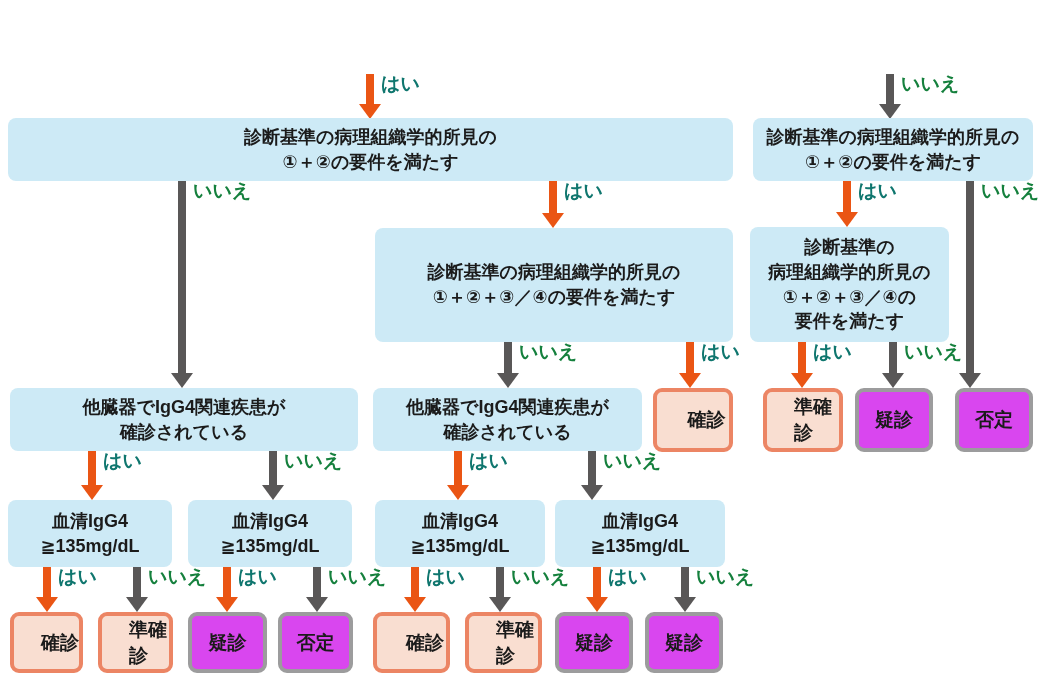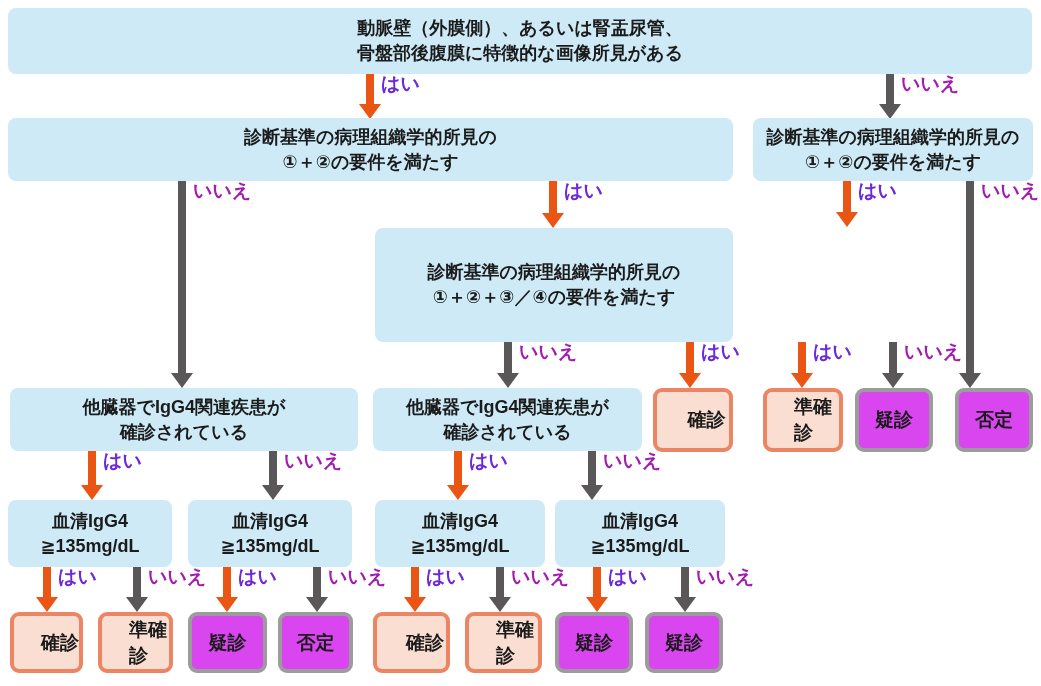--- a/index.html
+++ b/index.html
@@ -36,30 +36,28 @@
 
   
   .arrow{position:absolute;width:0;}
   .arrow .shaft{position:absolute;left:-4px;top:0;bottom:13px;width:8px;background:currentColor;}
   .arrow .head{position:absolute;bottom:-1px;left:-11px;width:0;height:0;
     border-left:11px solid transparent;border-right:11px solid transparent;
     border-top:15px solid currentColor;}
   .arrow.red{color:#ea5514;}
   .arrow.gray{color:#595757;}
   .albl{position:absolute;left:11px;top:-3px;font-size:19px;font-weight:bold;white-space:nowrap;}
-  .albl.yes{color:#6d28d9;text-align:center;}
-  .albl.no{color:#a21caf;}
+  .albl.yes{color:#0f766e;text-align:center;}
+  .albl.no{color:#15803d;}
 </style>
 </head>
 <body>
 
 <div id="canvas">
 
-  <div class="node" style="left:8px;top:8px;width:1024px;height:66px">動脈壁（外膜側）、あるいは腎盂尿管、
-骨盤部後腹膜に特徴的な画像所見がある</div>
 
   <div class="arrow red" style="left:370px;top:74px;height:44px">
     <span class="shaft"></span>
     <span class="head"></span>
     <span class="albl yes">はい</span>
   </div>
   <div class="arrow gray" style="left:890px;top:74px;height:44px">
     <span class="shaft"></span>
     <span class="head"></span>
     <span class="albl no">いいえ</span>
@@ -86,20 +84,24 @@
     <span class="albl yes">はい</span>
   </div>
   <div class="arrow gray" style="left:970px;top:181px;height:206px">
     <span class="shaft"></span>
     <span class="head"></span>
     <span class="albl no">いいえ</span>
   </div>
 
   <div class="node" style="left:375px;top:228px;width:358px;height:114px">診断基準の病理組織学的所見の
 ①＋②＋③／④の要件を満たす</div>
+  <div class="node" style="left:750px;top:227px;width:199px;height:115px">診断基準の
+病理組織学的所見の
+①＋②＋③／④の
+要件を満たす</div>
 
   <div class="arrow gray" style="left:508px;top:342px;height:45px">
     <span class="shaft"></span>
     <span class="head"></span>
     <span class="albl no">いいえ</span>
   </div>
   <div class="arrow red" style="left:690px;top:342px;height:45px">
     <span class="shaft"></span>
     <span class="head"></span>
     <span class="albl yes">はい</span>

